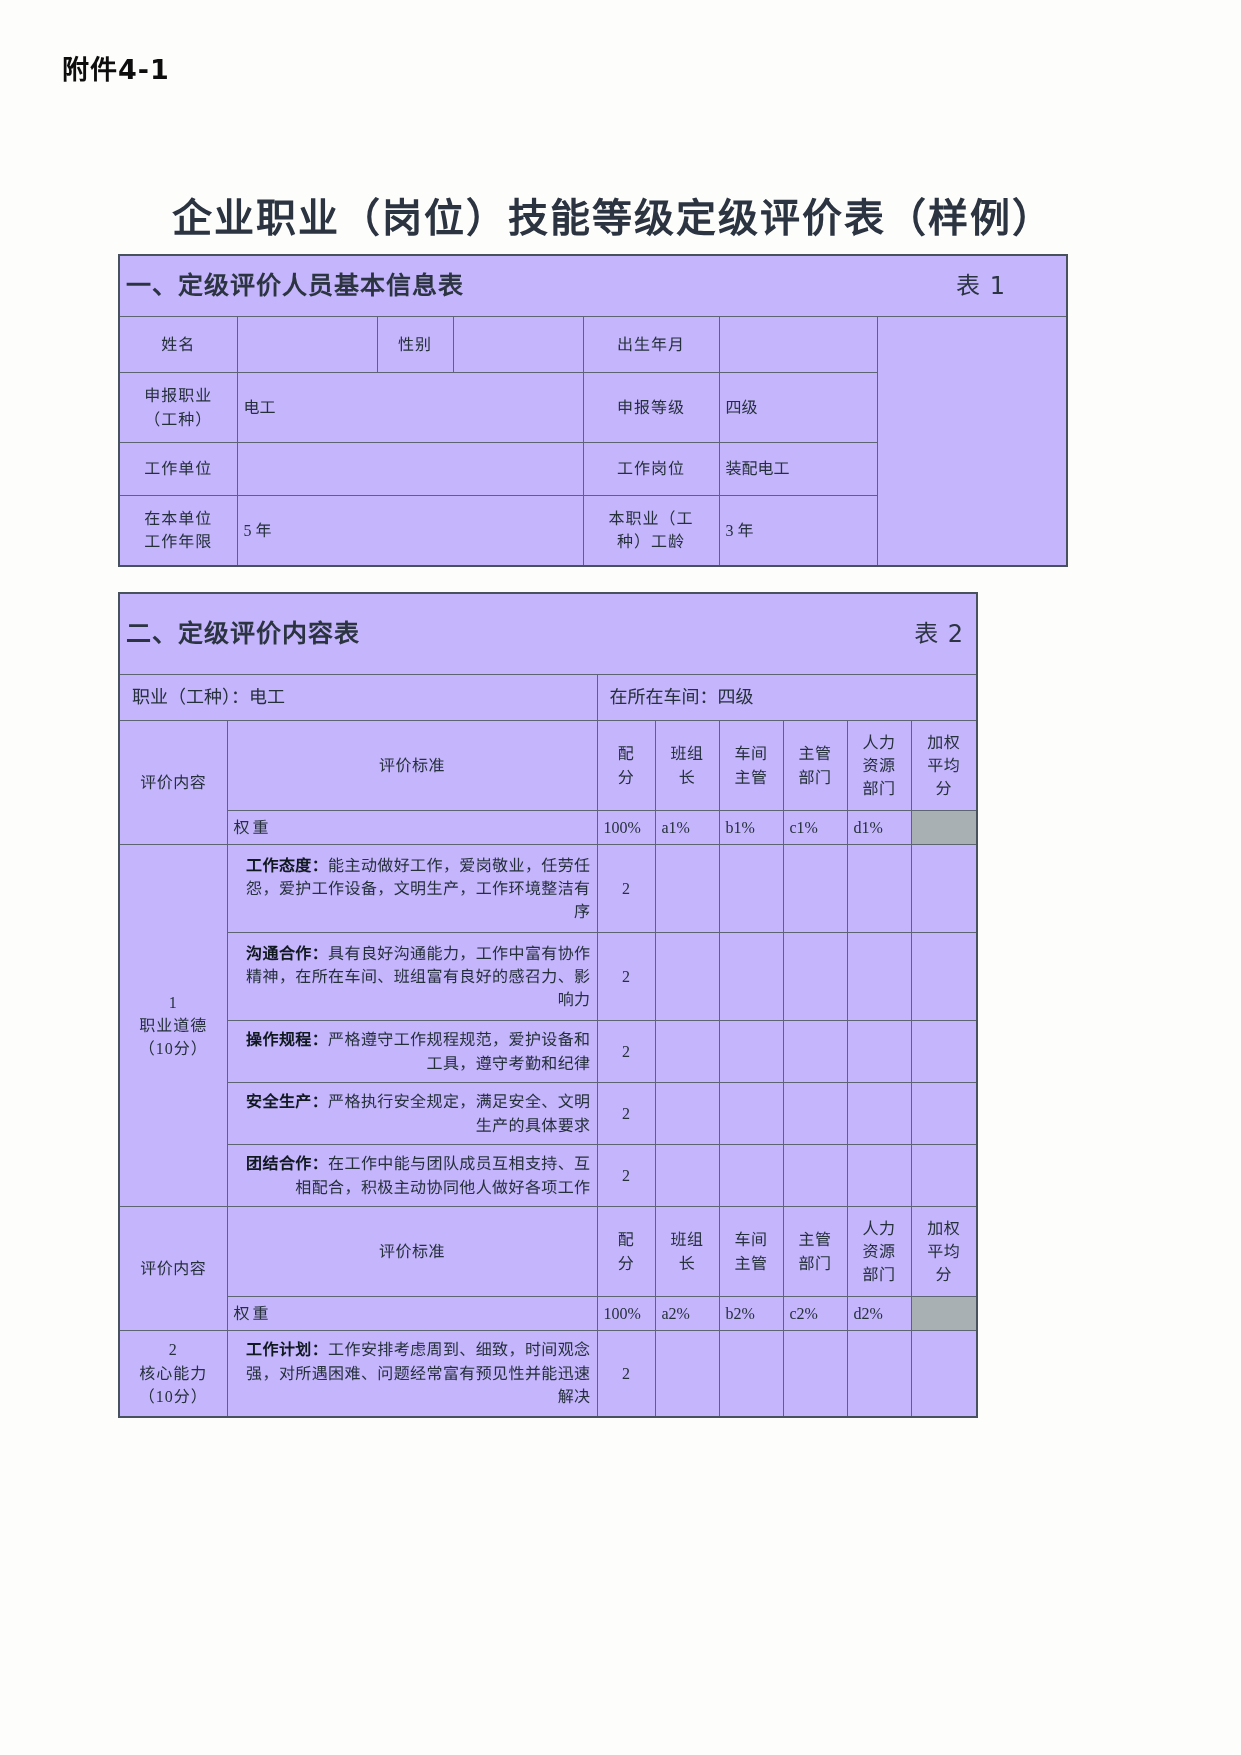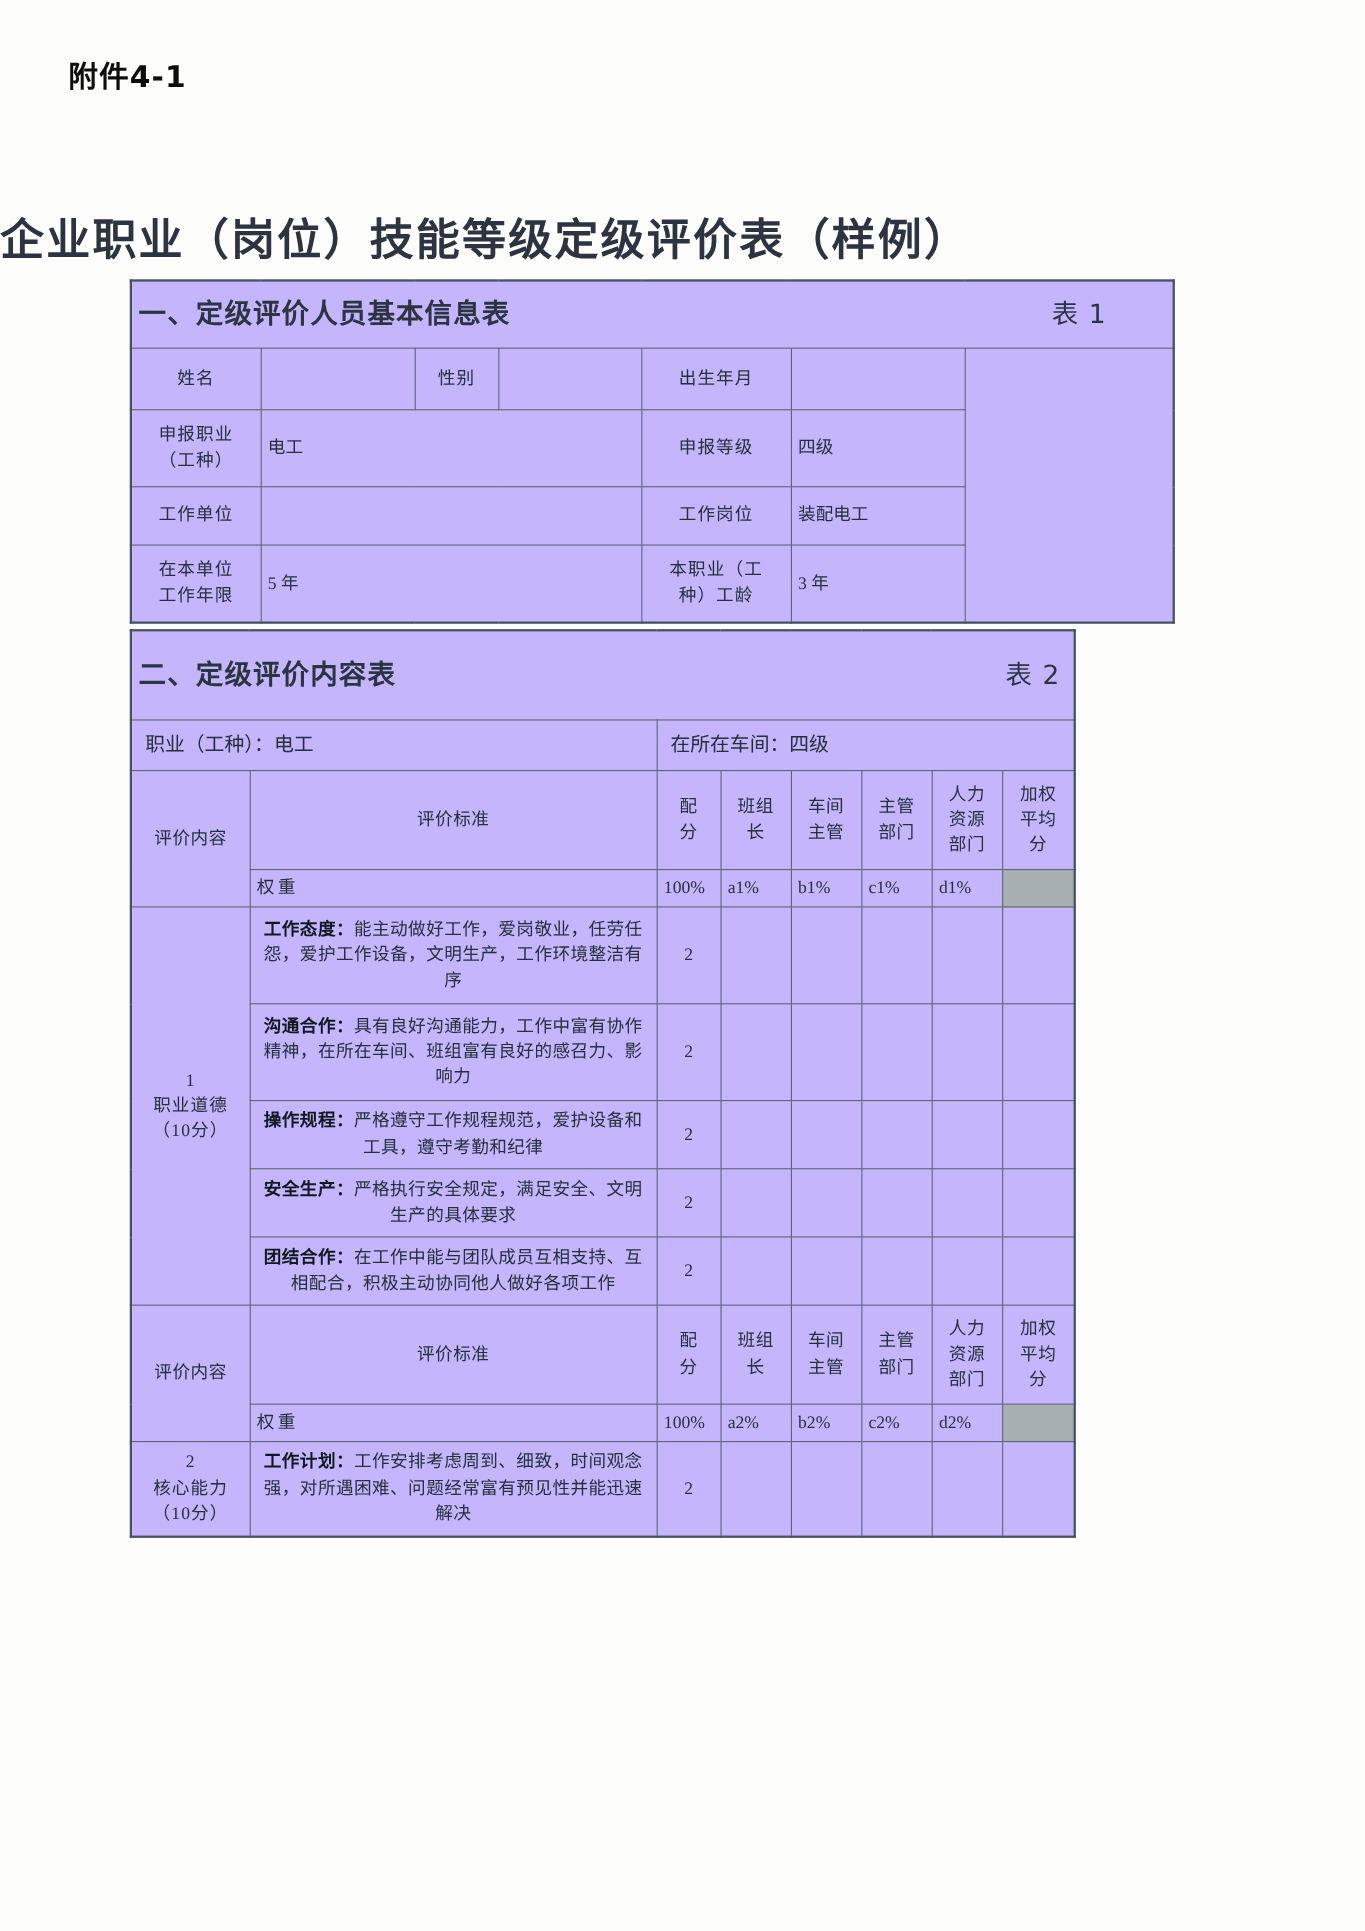--- a/index.html
+++ b/index.html
@@ -18,21 +18,21 @@
   }
   
   .attach-label{
     position:absolute;left:62px;top:48px;
     font-family:"DejaVu Sans","Liberation Sans",sans-serif;
     font-size:27px;font-weight:700;letter-spacing:1px;color:#0d0d0d;
   }
   
   .doc-title{
     position:absolute;left:0;top:186px;width:1226px;
-    text-align:left;
+    text-align:center;
     font-family:Liberation Sans, sans-serif;
     font-size:40px;font-weight:700;letter-spacing:2px;
     color:#2b3440;
     white-space:nowrap;
   }
   
   .tbl-wrap{position:absolute;}
   table.grid{
     border-collapse:collapse;
     table-layout:fixed;
@@ -58,21 +58,21 @@
     font-size:24px;color:#2b3440;letter-spacing:1px;
   }
   .l{text-align:left;}
   .lbl{text-align:center;letter-spacing:1px;color:#3a444e;}
   .val{text-align:left;padding-left:10px;color:#16202a;font-size:18px;}
   .hdr-cell{text-align:center;line-height:1.25;font-size:17px;letter-spacing:.5px;}
   .weight-row td{text-align:left;font-size:16px;}
   .weight-title{font-size:19px;letter-spacing:3px;}
   .shaded{background:#a9b0b4;}
   .crit{
-    text-align:center;padding:7px 9px 7px 10px;
+    text-align:right;padding:7px 9px 7px 10px;
     font-size:16.5px;line-height:1.62;letter-spacing:.4px;margin-top:33px;
   }
   .crit b{font-weight:700;color:#101820;}
   .catname{
     text-align:center;line-height:1.7;font-size:17px;letter-spacing:1px;
   }
   .score{text-align:center;font-size:17px;}
 </style>
 </head>
 <body>
@@ -144,21 +144,21 @@
           <div>本职业（工</div>
           <div>种）工龄</div>
         </td>
         <td class="val">3 年</td>
         <td style="border-top:none;border-right:none;border-bottom:none;"></td>
       </tr>
     </tbody>
       </table>
   </div>
 
-  <div class="tbl-wrap" style="left:118px;top:572px;">
+  <div class="tbl-wrap" style="left:118px;top:592px;">
     <table class="grid outer" style="width:858px;">
       <colgroup>
         <col style="width:108px">
         <col style="width:370px">
         <col style="width:58px">
         <col style="width:64px">
         <col style="width:64px">
         <col style="width:64px">
         <col style="width:64px">
         <col style="width:66px">

